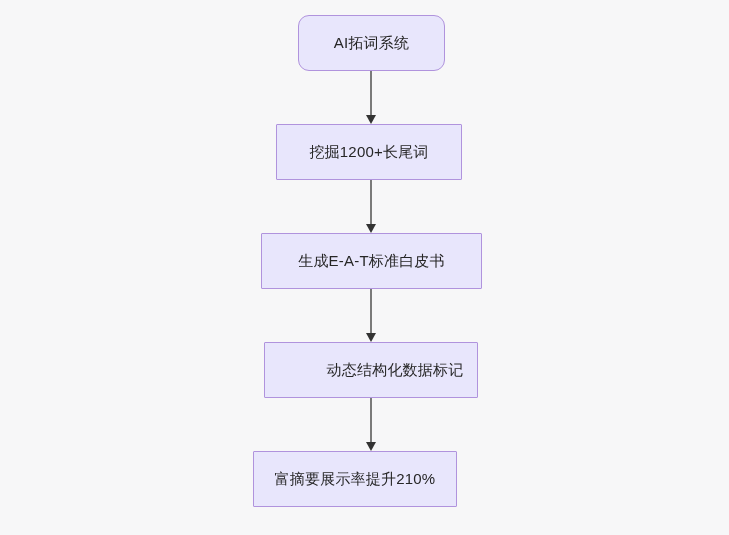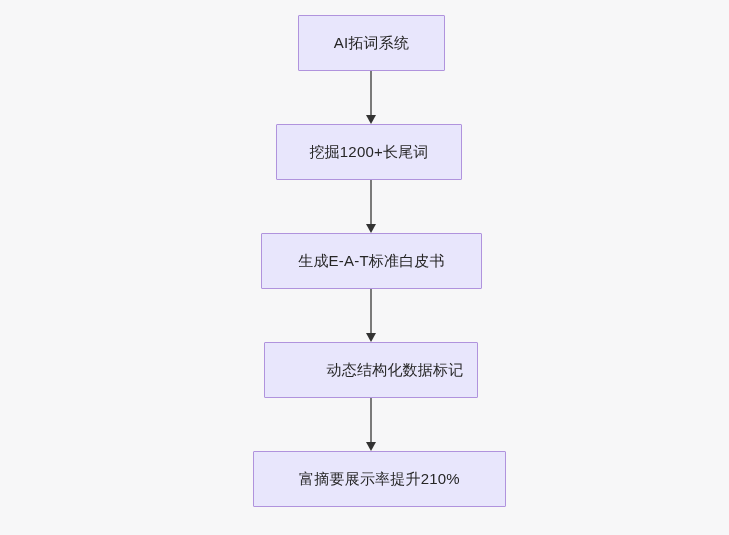--- a/index.html
+++ b/index.html
@@ -83,33 +83,33 @@
   <div class="connector" style="left:371px; top:289px; height:53px;">
     <div class="line" style="height:44px;"></div>
     <div class="head"></div>
   </div>
 
   <div class="connector" style="left:371px; top:398px; height:53px;">
     <div class="line" style="height:44px;"></div>
     <div class="head"></div>
   </div>
 
-  <div class="node" style="left:298px; top:15px; width:147px; height:56px;">
+  <div class="node" style="left:298px; top:15px; width:147px; height:56px;border-radius:11px;">
     <span class="node-label">AI拓词系统</span>
   </div>
 
   <div class="node" style="left:276px; top:124px; width:186px; height:56px;">
     <span class="node-label">挖掘1200+长尾词</span>
   </div>
 
   <div class="node" style="left:261px; top:233px; width:221px; height:56px;">
     <span class="node-label">生成E-A-T标准白皮书</span>
   </div>
 
   <div class="node" style="left:264px; top:342px; width:214px; height:56px;padding-left:48px;">
     <span class="node-label">动态结构化数据标记</span>
   </div>
 
-  <div class="node" style="left:253px; top:451px; width:253px; height:56px;">
+  <div class="node" style="left:253px; top:451px; width:204px; height:56px;">
     <span class="node-label">富摘要展示率提升210%</span>
   </div>
 
 </div>
 
 </body></html>

